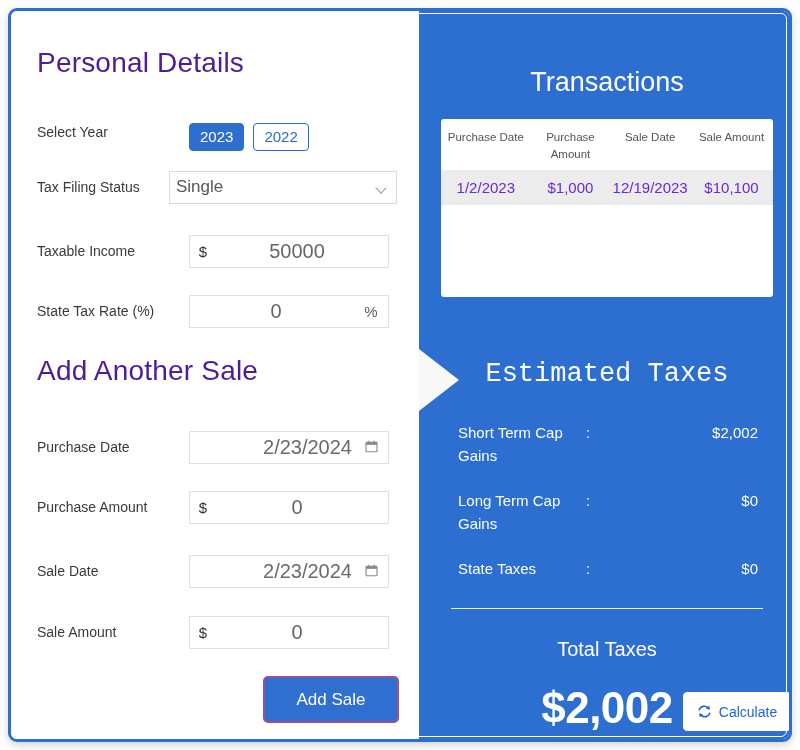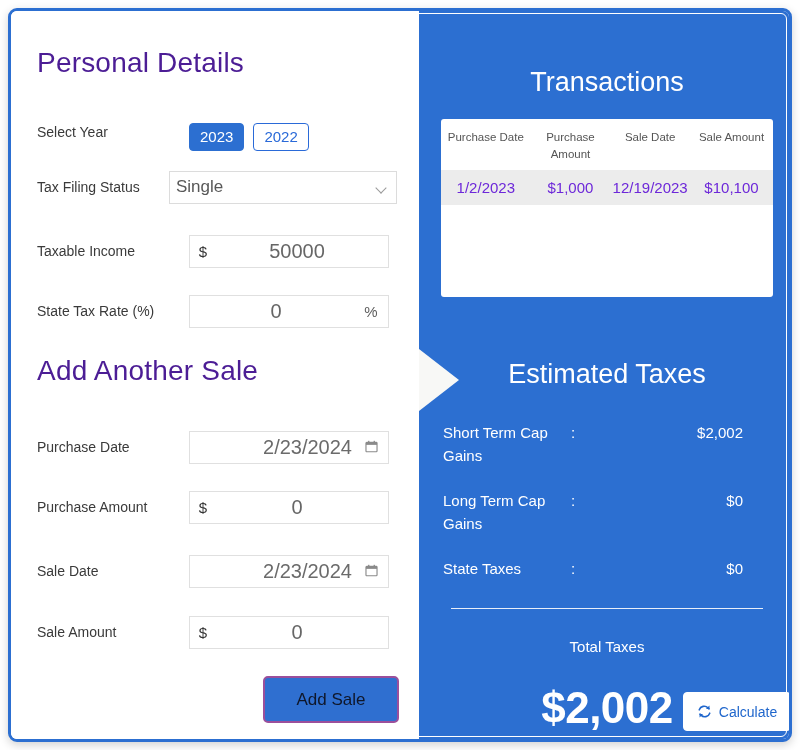--- a/index.html
+++ b/index.html
@@ -162,21 +162,21 @@
   }
 
   
   #add-sale-btn {
     position: absolute;
     left: 252px; top: 665px;
     width: 136px; height: 47px;
     background: #2f6fd0;
     border: 2px solid #9b4f9b;
     border-radius: 5px;
-    color: #0f172a;
+    color: #ffffff;
     font-size: 17px;
     font-family: "Liberation Sans", sans-serif;
     cursor: pointer;
     display: flex;
     align-items: center;
     justify-content: center;
   }
 
   
   .right-panel {
@@ -206,21 +206,21 @@
 
   .panel-title {
     position: absolute;
     width: 100%;
     text-align: center;
     color: #ffffff;
     font-size: 27px;
     font-weight: 400;
   }
   #title-transactions { top: 56px; }
-  #title-estimated    { top: 348px; }
+  #title-estimated    { top: 348px; font-family: Liberation Mono, monospace; }
 
   
   .table-card {
     position: absolute;
     left: 22px; top: 108px;
     width: 332px; height: 178px;
     background: #ffffff;
     border-radius: 3px;
     overflow: hidden;
   }
@@ -238,21 +238,21 @@
     font-size: 15px;
     color: #6d28d9;
     padding: 9px 2px;
     text-align: center;
     background: #ececec;
   }
 
   
   .tax-row {
     position: absolute;
-    left: 24px;
+    left: 39px;
     width: 300px;
     display: flex;
     align-items: flex-start;
     color: #ffffff;
     font-size: 15px;
     line-height: 1.55;
   }
   .tax-name { width: 128px; }
   .tax-colon { width: 60px; }
   .tax-amount { flex: 1; text-align: right; }
@@ -262,21 +262,21 @@
     left: 32px; top: 597px;
     width: 312px; height: 0;
     border-top: 1.5px solid #e8eef9;
   }
   #total-label {
     position: absolute;
     top: 627px;
     width: 100%;
     text-align: center;
     color: #ffffff;
-    font-size: 15px;
+    font-size: 20px;
   }
   #total-value {
     position: absolute;
     top: 672px;
     width: 100%;
     text-align: center;
     color: #ffffff;
     font-size: 44px;
     font-weight: bold;
     letter-spacing: -0.5px;

